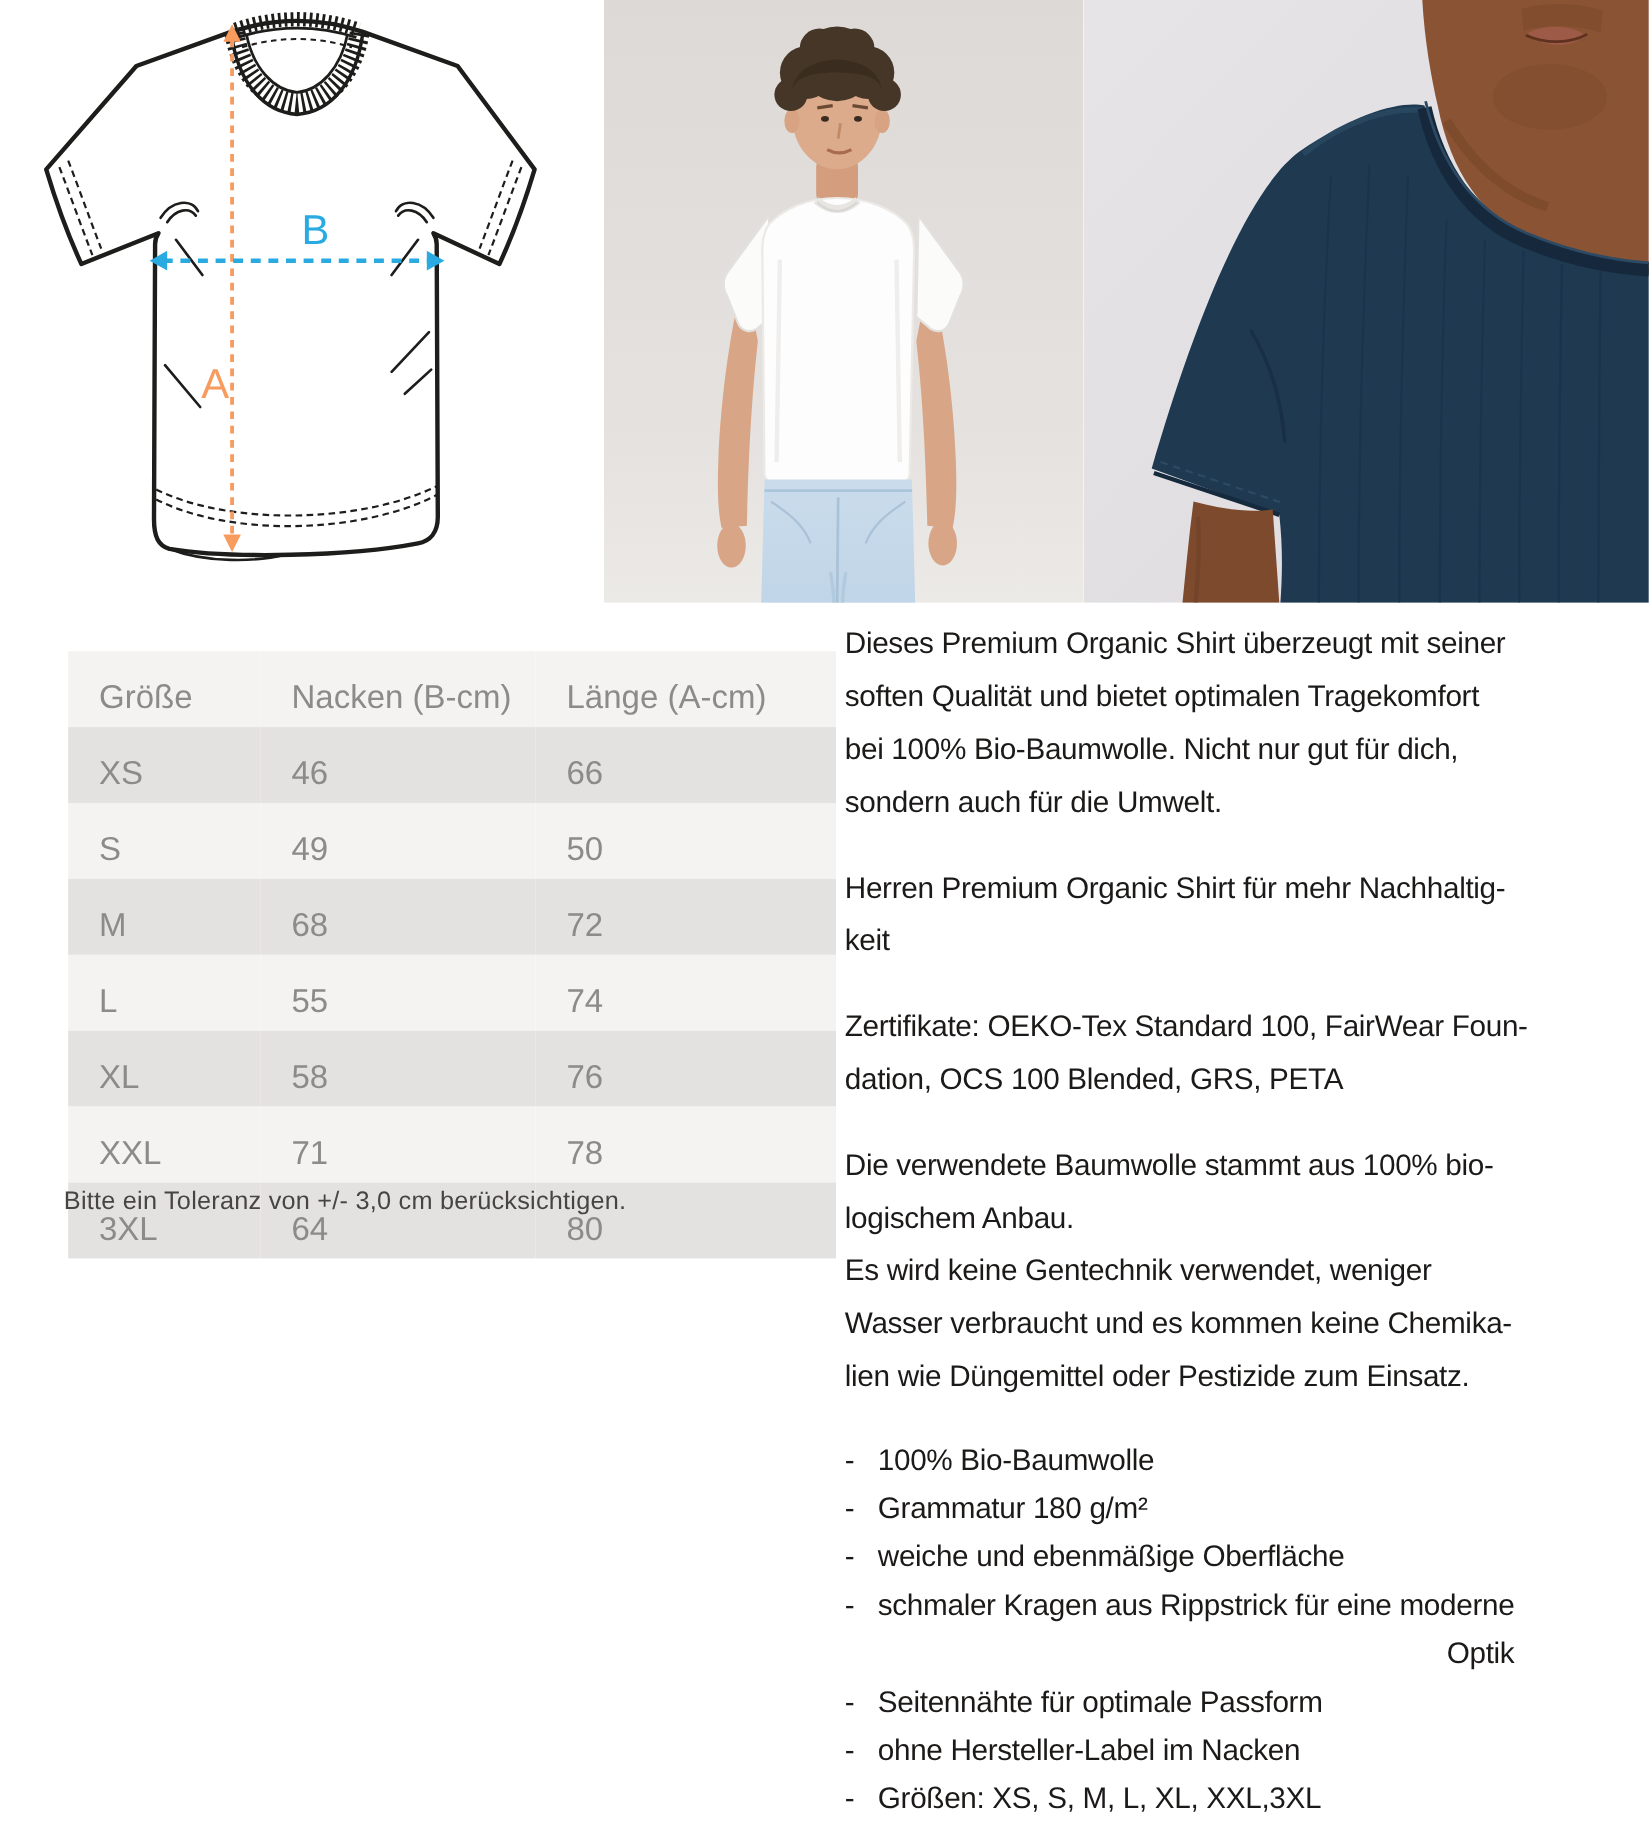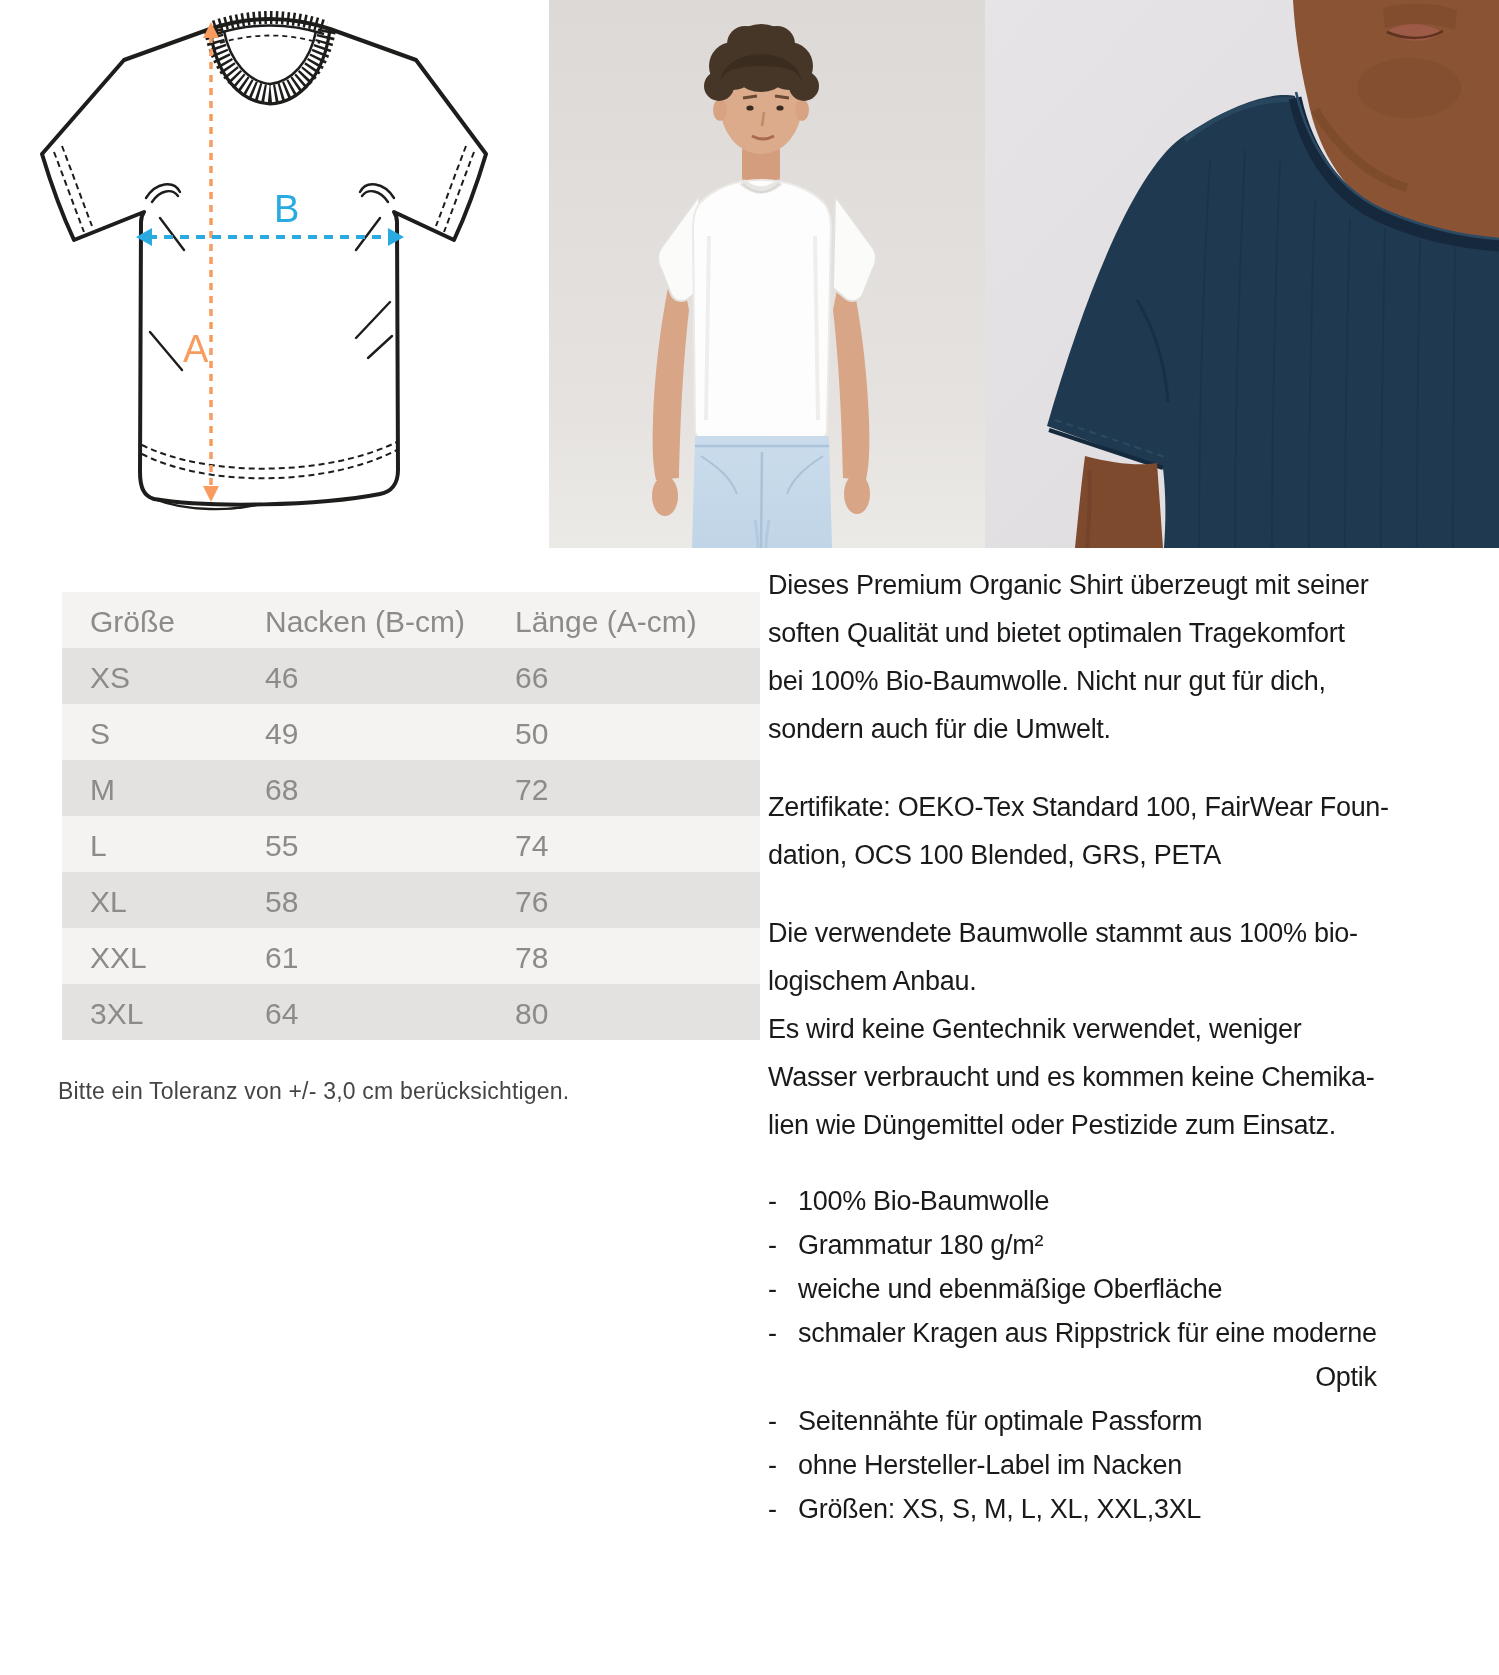--- a/index.html
+++ b/index.html
@@ -16,21 +16,21 @@
   
   .size-table{
     position:absolute;left:62px;top:592px;width:698px;
     border-collapse:collapse;table-layout:fixed;
     font-size:30px;color:#8d8b89;font-weight:400;
   }
   .size-table col.c1{width:175px;}
   .size-table col.c2{width:250px;}
   .size-table col.c3{width:273px;}
   .size-table th,.size-table td{
-    height:52px;padding:4px 0 0 28px;text-align:left;vertical-align:middle;
+    height:52px;padding:17px 0 0 28px;text-align:left;vertical-align:middle;
     font-weight:400;border:none;
   }
   .size-table thead tr{background:#f4f3f1;}
   .size-table tbody tr:nth-child(odd){background:#e4e2e0;}
   .size-table tbody tr:nth-child(even){background:#f4f3f1;}
 
   .tolerance{
     position:absolute;left:58px;top:1078px;width:700px;
     font-size:23px;color:#474544;letter-spacing:0.2px;
   }
@@ -265,38 +265,40 @@
         <td>55</td>
         <td>74</td>
       </tr>
       <tr>
         <td>XL</td>
         <td>58</td>
         <td>76</td>
       </tr>
       <tr>
         <td>XXL</td>
-        <td>61</td>
+        <td>71</td>
         <td>78</td>
       </tr>
       <tr>
         <td>3XL</td>
         <td>64</td>
         <td>80</td>
       </tr>
     </tbody>
   </table>
 
   <div class="tolerance">Bitte ein Toleranz von +/- 3,0 cm berücksichtigen.</div>
 
   <div class="description">
     <p>Dieses Premium Organic Shirt überzeugt mit seiner
 soften Qualität und bietet optimalen Tragekomfort
 bei 100% Bio-Baumwolle. Nicht nur gut für dich,
 sondern auch für die Umwelt.</p>
+    <p>Herren Premium Organic Shirt für mehr Nachhaltig-
+keit</p>
     <p>Zertifikate: OEKO-Tex Standard 100, FairWear Foun-
 dation, OCS 100 Blended, GRS, PETA</p>
     <p>Die verwendete Baumwolle stammt aus 100% bio-
 logischem Anbau.
 Es wird keine Gentechnik verwendet, weniger
 Wasser verbraucht und es kommen keine Chemika-
 lien wie Düngemittel oder Pestizide zum Einsatz.</p>
     <ul class="features">
       <li>
         <span class="marker">-</span>

